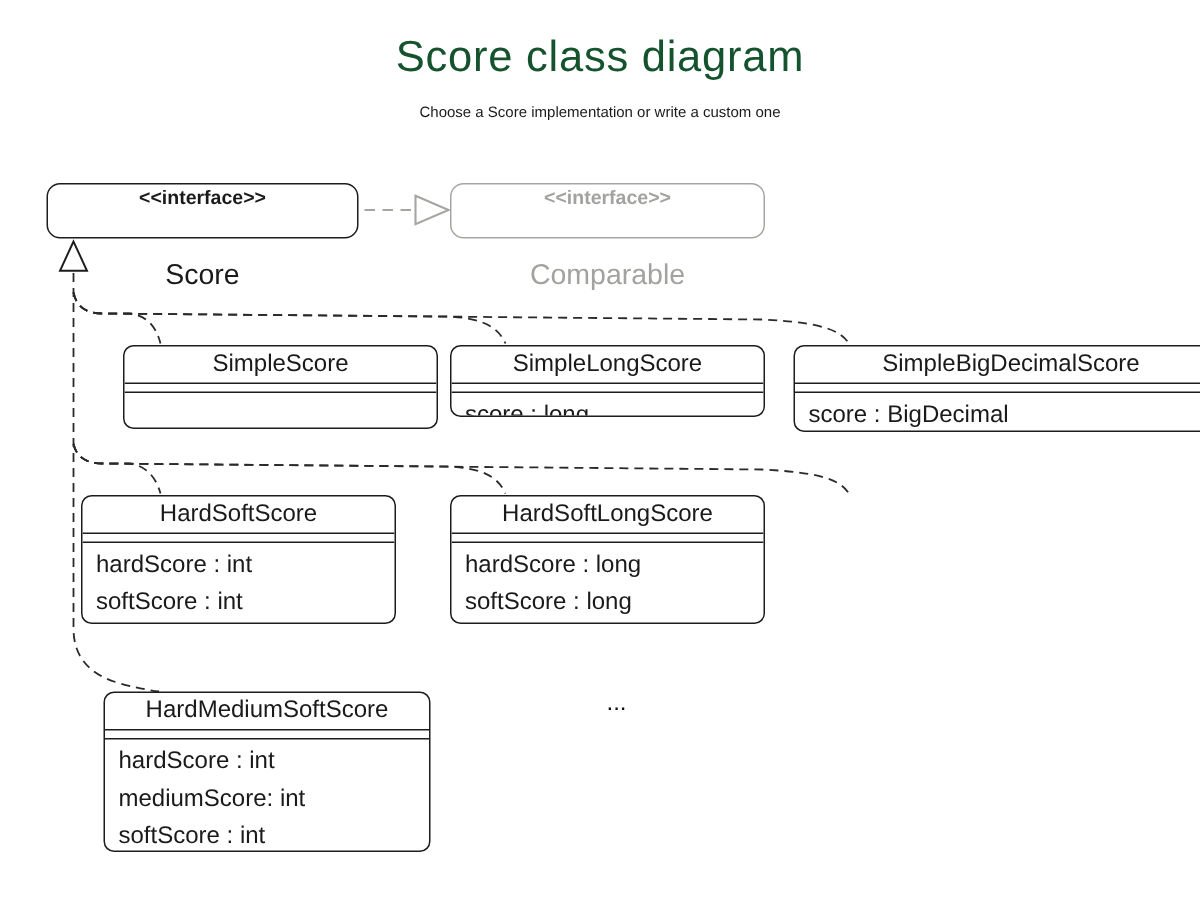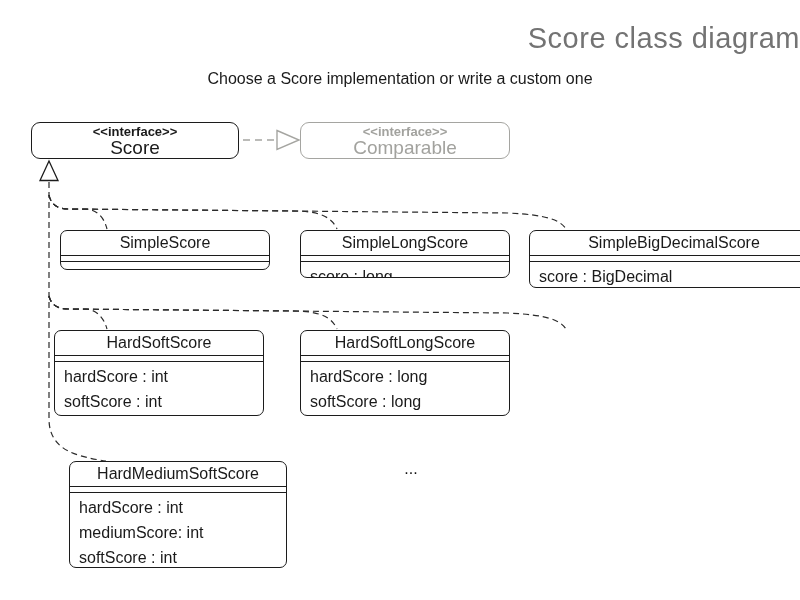--- a/index.html
+++ b/index.html
@@ -2,33 +2,33 @@
 <html><head>
 <meta charset="utf-8">
 <style>
   html,body{margin:0;padding:0;background:#ffffff;}
   #canvas{
     position:relative;width:800px;height:600px;background:#ffffff;overflow:hidden;
     font-family:"Liberation Sans",sans-serif;color:#1a1a1a;
   }
   .abs{position:absolute;}
   #page-title{
-    left:0;top:22px;width:800px;text-align:right;
-    font-size:29px;font-weight:400;letter-spacing:0.5px;color:#737373;
+    left:0;top:22px;width:800px;text-align:center;
+    font-size:29px;font-weight:400;letter-spacing:0.5px;color:#14532d;
   }
   #page-subtitle{
     left:0;top:70px;width:800px;text-align:center;
-    font-size:16px;color:#1a1a1a;
+    font-size:10px;color:#1a1a1a;
   }
   .iface{
     position:absolute;background:#fff;border-radius:9px;text-align:center;
     box-sizing:border-box;
   }
   .iface .stereo{font-size:13px;line-height:12px;margin-top:3px;font-weight:bold;}
-  .iface .iname{font-size:19px;line-height:20px;}
+  .iface .iname{font-size:19px;line-height:20px;margin-top:36px;}
   #iface-score{left:31px;top:122px;width:208px;height:37px;border:1.6px solid #1c1c1c;}
   #iface-comparable{left:300px;top:122px;width:210px;height:37px;border:1.4px solid #a5a5a1;color:#a2a29e;}
   .cls{
     position:absolute;background:#fff;border:1.3px solid #1c1c1c;border-radius:7px;
     box-sizing:border-box;overflow:hidden;
   }
   .cls-title{
     height:24px;line-height:24px;text-align:center;font-size:16px;
     border-bottom:1.2px solid #1c1c1c;white-space:nowrap;
   }
@@ -66,21 +66,21 @@
 
   <div id="iface-score" class="iface">
     <div class="stereo">&lt;&lt;interface&gt;&gt;</div>
     <div class="iname">Score</div>
   </div>
   <div id="iface-comparable" class="iface">
     <div class="stereo">&lt;&lt;interface&gt;&gt;</div>
     <div class="iname">Comparable</div>
   </div>
 
-  <div class="cls" style="left:60px;top:230px;width:210px;height:40px">
+  <div class="cls" style="left:82px;top:230px;width:210px;height:56px">
     <div class="cls-title">SimpleScore</div>
     <div class="cls-sep"></div>
   </div>
   <div class="cls" style="left:300px;top:230px;width:210px;height:48px">
     <div class="cls-title">SimpleLongScore</div>
     <div class="cls-sep"></div>
     <div class="cls-fields">
       <div class="fld">score : long</div>
     </div>
   </div>

